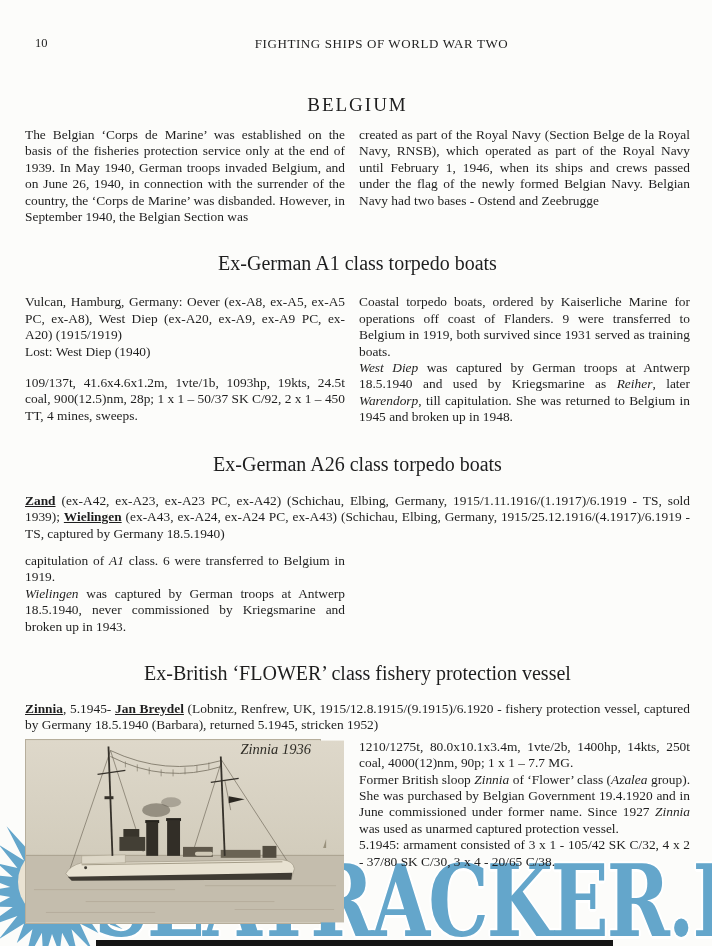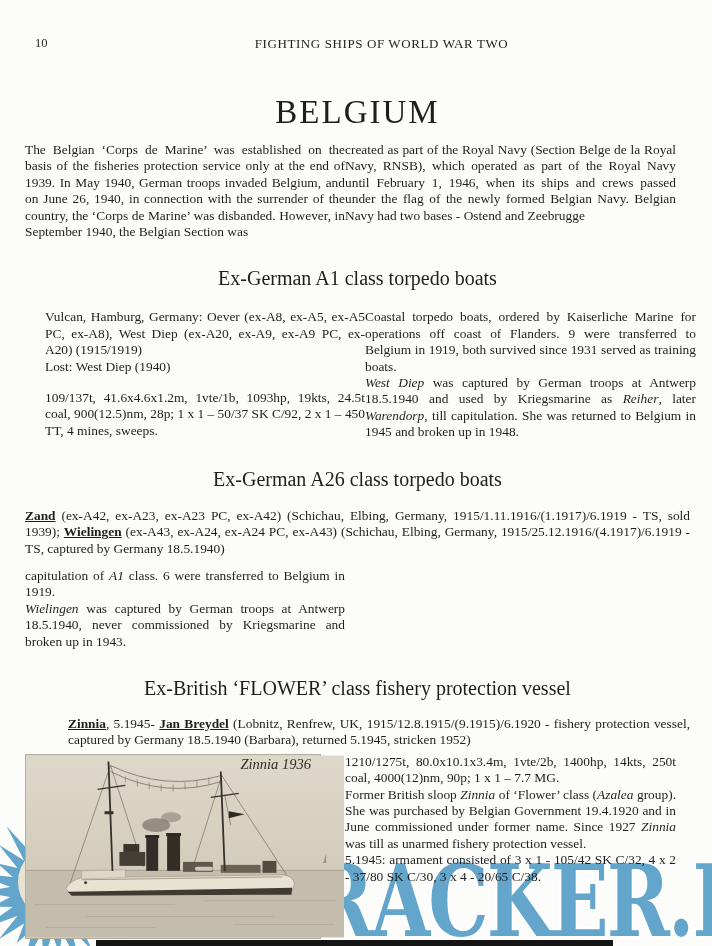--- a/index.html
+++ b/index.html
@@ -5,29 +5,29 @@
   html,body{margin:0;padding:0;background:#dcdcdc;}
   .page{
     position:relative;width:712px;height:946px;background:#fcfcfa;
     overflow:hidden;font-family:"Liberation Serif",serif;color:#1e1e1e;
     margin:0 auto;
   }
   .content{position:relative;padding:36px 22px 0 25px;z-index:3;}
   .pg-head{position:relative;height:16px;font-size:12.5px;}
   .pg-num{position:absolute;left:10px;top:0;}
   .run-head{position:absolute;left:0;width:665px;text-align:center;letter-spacing:.6px;font-size:13px;transform:translateX(24px);}
-  h1.country{margin:42px 0 0;text-align:center;font-size:33px;font-weight:400;letter-spacing:2px;}
+  h1.country{margin:42px 0 0;text-align:center;font-size:19px;font-weight:400;letter-spacing:2px;}
   h2.sec-head{margin:27px 0 0;text-align:center;font-size:20px;font-weight:400;}
   p{margin:0;font-size:13.4px;line-height:16.4px;text-align:justify;hyphens:none;}
-  .cols{display:grid;grid-template-columns:320px 331px;}
+  .cols{display:grid;grid-template-columns:320px 331px;column-gap:14px;}
   .intro{margin-top:11px;}
-  .sec1-cols{margin-top:19px;margin-left:20px;}
+  .sec1-cols{margin-top:19px;}
   .spec-gap{margin-top:15px;}
   .wide{margin-top:17px;}
-  .wide3{margin-top:16px;margin-left:43px;}
+  .wide3{margin-top:16px;}
   .sec2-cols{margin-top:11px;}
   .sec3-body{margin-top:5px;}
   .col-right{position:relative;z-index:3;}
   .i{font-style:italic;}
   .b{font-weight:700;text-decoration:underline;}
   figure.photo{
     margin:0;position:relative;width:296px;height:185px;
     border:1px solid #b6ae9c;box-sizing:border-box;z-index:1;background:#d9d3c4;
   }
   .photo-caption{
@@ -150,21 +150,21 @@
             <path d="M204,56 L220,59 L204,63 Z" fill="#2b2721"></path>
             <ellipse cx="131" cy="70" rx="14" ry="7" fill="rgba(84,78,66,0.5)"></ellipse>
             <ellipse cx="146" cy="62" rx="10" ry="5" fill="rgba(84,78,66,0.35)"></ellipse>
             <circle cx="60" cy="128" r="1.5" fill="#3f3b33"></circle>
           </g>
         </svg>
         <figcaption class="photo-caption">Zinnia 1936</figcaption>
       </figure>
       <div class="col-right">
         <p>1210/1275t, 80.0x10.1x3.4m, 1vte/2b, 1400hp, 14kts, 250t coal, 4000(12)nm, 90p; 1 x 1 – 7.7 MG.</p>
-        <p><span>Former British sloop </span><span class="i">Zinnia</span><span> of ‘Flower’ class (</span><span class="i">Azalea</span><span> group). She was purchased by Belgian Government 19.4.1920 and in June commissioned under former name. Since 1927 </span><span class="i">Zinnia</span><span> was till as unarmed fishery protection vessel.</span></p>
+        <p><span>Former British sloop </span><span class="i">Zinnia</span><span> of ‘Flower’ class (</span><span class="i">Azalea</span><span> group). She was purchased by Belgian Government 19.4.1920 and in June commissioned under former name. Since 1927 </span><span class="i">Zinnia</span><span> was used as unarmed captured protection vessel.</span></p>
         <p>5.1945: armament consisted of 3 x 1 - 105/42 SK C/32, 4 x 2 - 37/80 SK C/30, 3 x 4 - 20/65 C/38.</p>
       </div>
     </div>
   </div>
 
   <svg class="wm-sun" viewBox="0 0 170 170" aria-hidden="true">
     <polygon id="sunburst-poly" points="147.0,85.0 126.7,90.1 153.9,102.0 124.3,99.9 155.8,122.2 119.6,108.9 131.4,126.1 112.9,116.4 125.3,143.4 104.5,122.2 113.4,159.8 95.1,125.8 92.5,146.5 85.0,127.0 76.4,155.5 74.9,125.8 56.6,159.8 65.5,122.2 49.8,136.0 57.1,116.4 31.9,132.1 50.4,108.9 14.2,122.2 45.7,99.9 24.8,99.8 43.3,90.1 14.0,85.0 43.3,79.9 7.3,65.9 45.7,70.1 30.1,56.2 50.4,61.1 31.9,37.9 57.1,53.6 39.6,19.2 65.5,47.8 63.0,27.0 74.9,44.2 76.4,14.5 85.0,43.0 94.6,5.6 95.1,44.2 107.0,27.0 104.5,47.8 125.3,26.6 112.9,53.6 144.9,32.0 119.6,61.1 139.9,56.2 124.3,70.1 153.9,68.0 126.7,79.9" fill="#64a6cb"></polygon>
     <circle cx="94" cy="85" r="34" fill="#64a6cb"></circle>
     <circle cx="88" cy="75" r="37" fill="#eae3d3"></circle>
   </svg>

